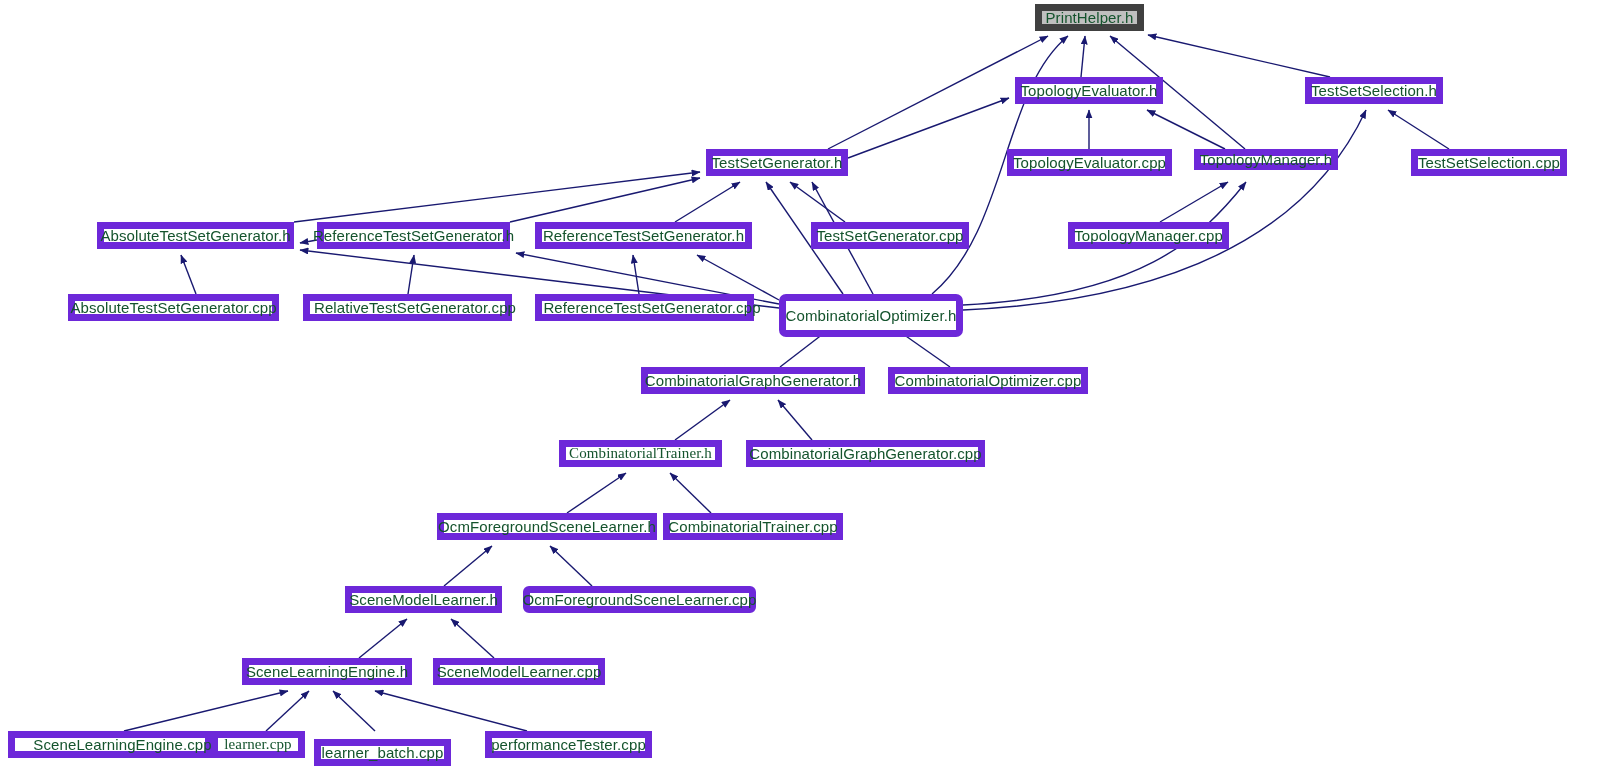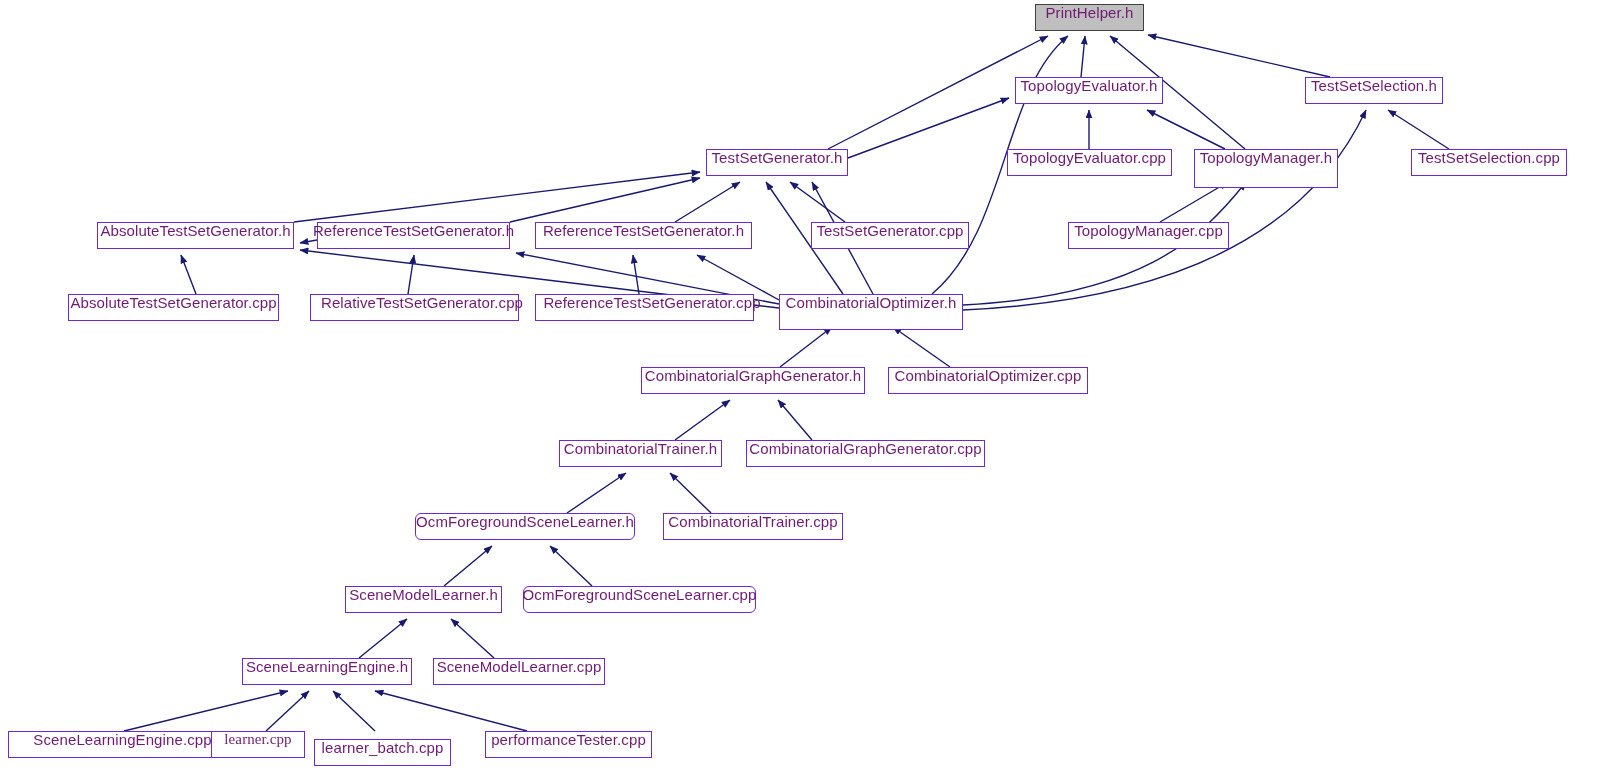--- a/index.html
+++ b/index.html
@@ -18,26 +18,27 @@
   #graph-svg {
     position: absolute;
     top: 0;
     left: 0;
     width: 1612px;
     height: 784px;
   }
   .node-box {
     position: absolute;
     box-sizing: border-box;
-    border: 1px solid #6d28d9;
+    border: 7px solid #6d28d9;
     background: #ffffff;
     display: flex;
+    align-items: center;
     justify-content: center;
     font-size: 15px;
-    color: #701a75;
+    color: #14532d;
     white-space: nowrap;
     letter-spacing: 0.1px;
     line-height: 1;
   }
   .node-box.root {
     background: #bfbfbf;
     border-color: #404040;
   }
   .node-label {
     display: block;
@@ -105,21 +106,21 @@
       </div>
       <div class="node-box" style="left: 1305px; top: 77px; width: 138px; height: 27px;">
         <span class="node-label">TestSetSelection.h</span>
       </div>
       <div class="node-box" style="left: 706px; top: 149px; width: 142px; height: 27px;">
         <span class="node-label">TestSetGenerator.h</span>
       </div>
       <div class="node-box" style="left: 1007px; top: 149px; width: 165px; height: 27px;">
         <span class="node-label">TopologyEvaluator.cpp</span>
       </div>
-      <div class="node-box" style="left: 1194px; top: 149px; width: 144px; height: 39px;">
+      <div class="node-box" style="left: 1194px; top: 149px; width: 144px; height: 21px;">
         <span class="node-label">TopologyManager.h</span>
       </div>
       <div class="node-box" style="left: 1411px; top: 149px; width: 156px; height: 27px;">
         <span class="node-label">TestSetSelection.cpp</span>
       </div>
       <div class="node-box" style="left: 97px; top: 222px; width: 197px; height: 27px;">
         <span class="node-label">AbsoluteTestSetGenerator.h</span>
       </div>
       <div class="node-box" style="left: 317px; top: 222px; width: 193px; height: 27px;">
         <span class="node-label">ReferenceTestSetGenerator.h</span>
@@ -129,42 +130,42 @@
       </div>
       <div class="node-box" style="left: 811px; top: 222px; width: 158px; height: 27px;">
         <span class="node-label">TestSetGenerator.cpp</span>
       </div>
       <div class="node-box" style="left: 1068px; top: 222px; width: 161px; height: 27px;">
         <span class="node-label">TopologyManager.cpp</span>
       </div>
       <div class="node-box" style="left: 68px; top: 294px; width: 211px; height: 27px;">
         <span class="node-label">AbsoluteTestSetGenerator.cpp</span>
       </div>
-      <div class="node-box" style="left: 310px; top: 294px; width: 209px; height: 27px; padding-left: 15px;">
+      <div class="node-box" style="left: 303px; top: 294px; width: 209px; height: 27px; padding-left: 15px;">
         <span class="node-label">RelativeTestSetGenerator.cpp</span>
       </div>
       <div class="node-box" style="left: 535px; top: 294px; width: 219px; height: 27px; padding-left: 15px;">
         <span class="node-label">ReferenceTestSetGenerator.cpp</span>
       </div>
-      <div class="node-box" style="left: 779px; top: 294px; width: 184px; height: 36px;">
+      <div class="node-box" style="left: 779px; top: 294px; width: 184px; height: 43px; border-radius: 7px;">
         <span class="node-label">CombinatorialOptimizer.h</span>
       </div>
       <div class="node-box" style="left: 641px; top: 367px; width: 224px; height: 27px;">
         <span class="node-label">CombinatorialGraphGenerator.h</span>
       </div>
       <div class="node-box" style="left: 888px; top: 367px; width: 200px; height: 27px;">
         <span class="node-label">CombinatorialOptimizer.cpp</span>
       </div>
-      <div class="node-box" style="left: 559px; top: 440px; width: 163px; height: 27px;">
+      <div class="node-box" style="left: 559px; top: 440px; width: 163px; height: 27px; font-family: Liberation Serif, serif;">
         <span class="node-label">CombinatorialTrainer.h</span>
       </div>
       <div class="node-box" style="left: 746px; top: 440px; width: 239px; height: 27px;">
         <span class="node-label">CombinatorialGraphGenerator.cpp</span>
       </div>
-      <div class="node-box" style="left: 415px; top: 513px; width: 220px; height: 27px; border-radius: 6px;">
+      <div class="node-box" style="left: 437px; top: 513px; width: 220px; height: 27px;">
         <span class="node-label">OcmForegroundSceneLearner.h</span>
       </div>
       <div class="node-box" style="left: 663px; top: 513px; width: 180px; height: 27px;">
         <span class="node-label">CombinatorialTrainer.cpp</span>
       </div>
       <div class="node-box" style="left: 345px; top: 586px; width: 157px; height: 27px;">
         <span class="node-label">SceneModelLearner.h</span>
       </div>
       <div class="node-box" style="left: 523px; top: 586px; width: 233px; height: 27px; border-radius: 6px;">
         <span class="node-label">OcmForegroundSceneLearner.cpp</span>

